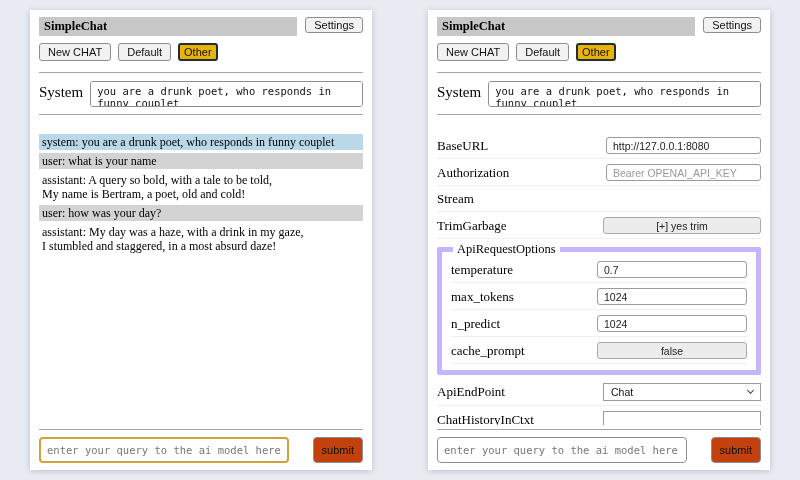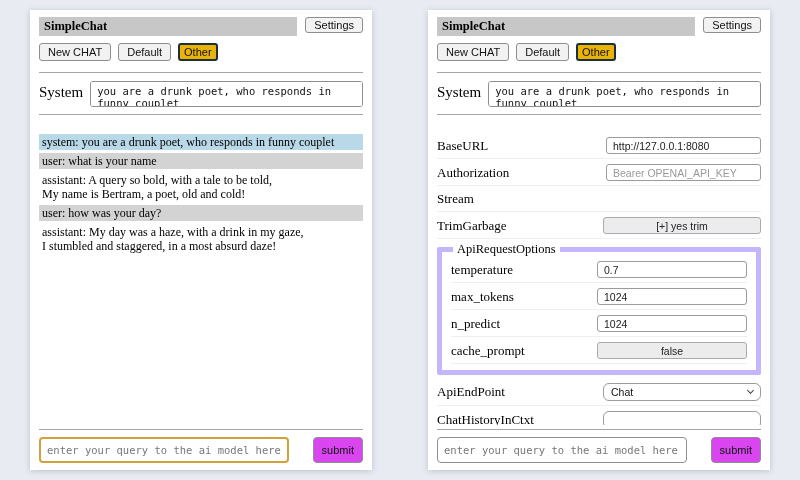--- a/index.html
+++ b/index.html
@@ -34,37 +34,37 @@
 
   .srow { display:flex; align-items:center; justify-content:space-between;
           padding:3px 0 4px; margin-bottom:2px; border-bottom:1px solid #efeff1; }
   .slabel { font-size:13px; color:#000; }
   .sinput { width:155px; height:17px; font:10.5px "Liberation Sans",sans-serif;
             border:1px solid #9a9aa0; border-radius:3px; padding:1px 6px; color:#222; background:#fff; }
   .sinput::placeholder { color:#9a9a9a; }
   .sbutton { width:158px; height:17px; font:10.5px "Liberation Sans",sans-serif;
              background:#ececec; border:1px solid #a9a9af; border-radius:3px; color:#222; }
   .sselect { width:158px; height:18px; display:flex; align-items:center; justify-content:space-between;
-             border:1px solid #9a9aa0; border-radius:6px; background:#fff; padding:0 7px;
+             border:1px solid #9a9aa0; border-radius:0; background:#fff; padding:0 7px;
              font:10.5px "Liberation Sans",sans-serif; color:#111; cursor:default; }
   .chev { width:5px; height:5px; border-right:1.4px solid #444; border-bottom:1.4px solid #444;
           transform:rotate(45deg); margin-top:-3px; }
 
   fieldset.apiopts { border:5px solid #c4b5fd; border-radius:2px; margin:3px 0 5px; padding:1px 9px 4px; }
   fieldset.apiopts legend { font-size:12.5px; padding:0 4px; margin-left:2px; }
   fieldset.apiopts .sinput { width:150px; }
   fieldset.apiopts .sbutton { width:150px; }
 
   .footer hr { margin:4px 0 7px; }
   .qrow { display:flex; gap:24px; align-items:stretch; }
   .qinput { flex:1; height:26px; font:10.5px "DejaVu Sans Mono",monospace; color:#555;
             border:1px solid #8d8d93; border-radius:4px; padding:4px 6px; }
   .qinput::placeholder { color:#777; }
   .qinput.focused { border:2px solid #d2a13c; }
-  .submit-btn { font:11px "Liberation Sans",sans-serif; background:#d946ef;
+  .submit-btn { font:11px "Liberation Sans",sans-serif; background:#c2410c;
                 border:1px solid #8d8d93; border-radius:4px; padding:0 8px; color:#111; }
 </style>
 </head>
 <body>
 
 <div class="panel" id="left-panel">
   <div class="heading">
     <div class="title-bar">SimpleChat</div>
     <button class="btn">Settings</button>
   </div>

